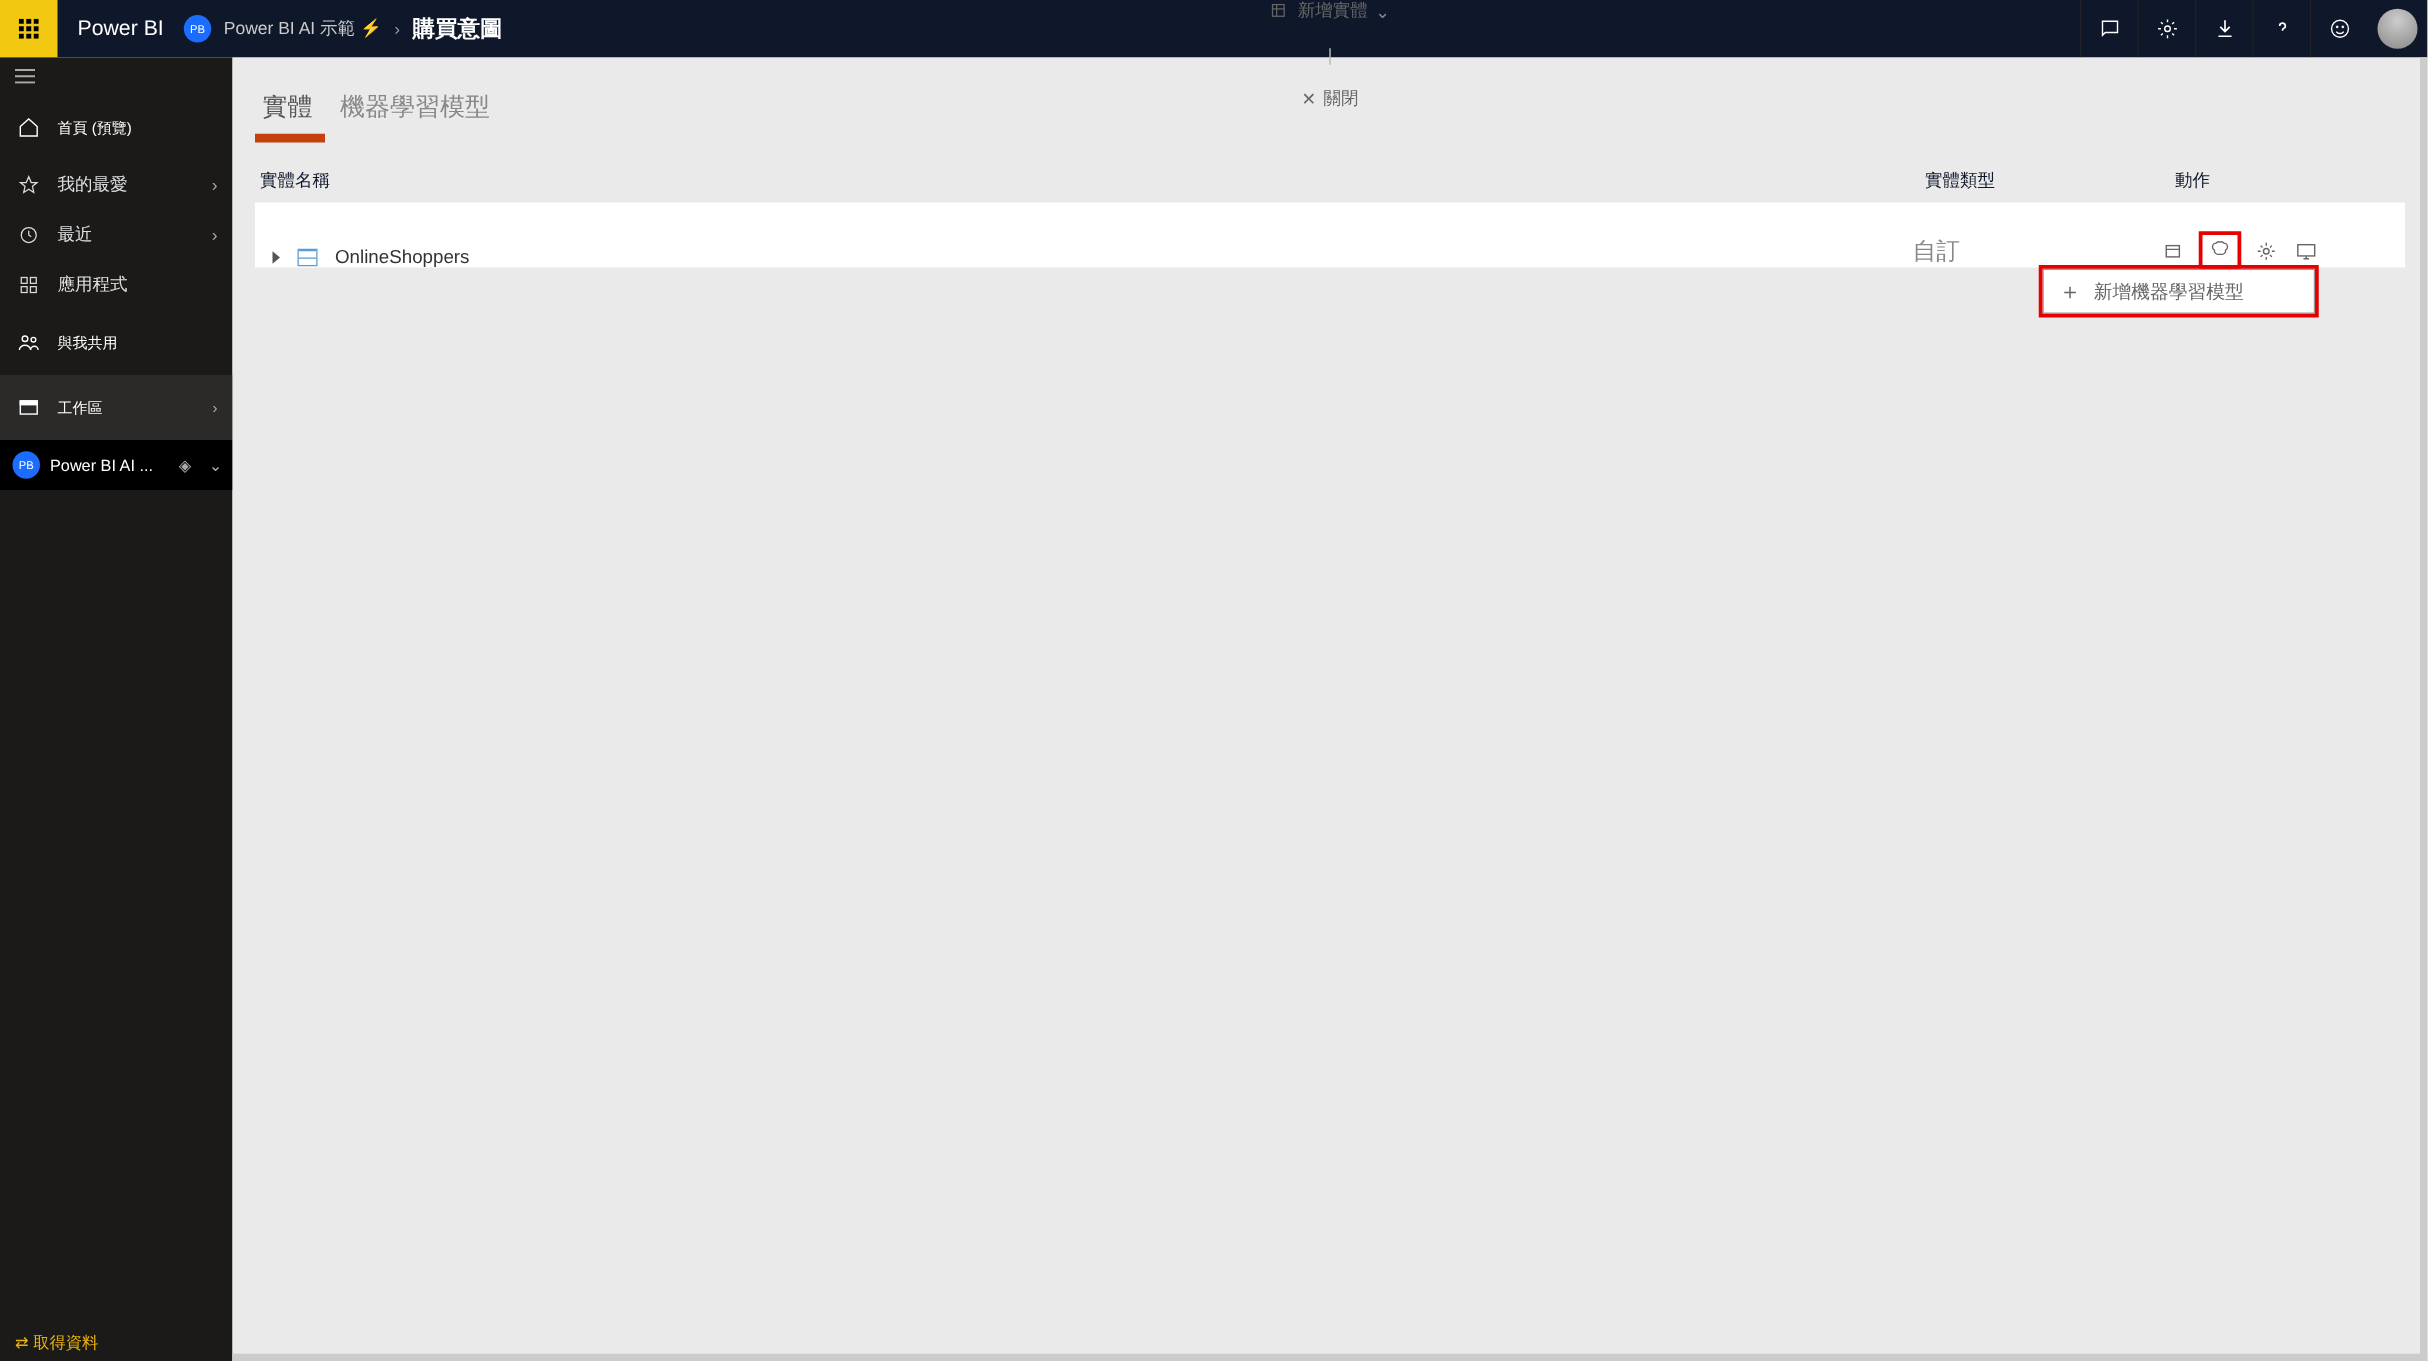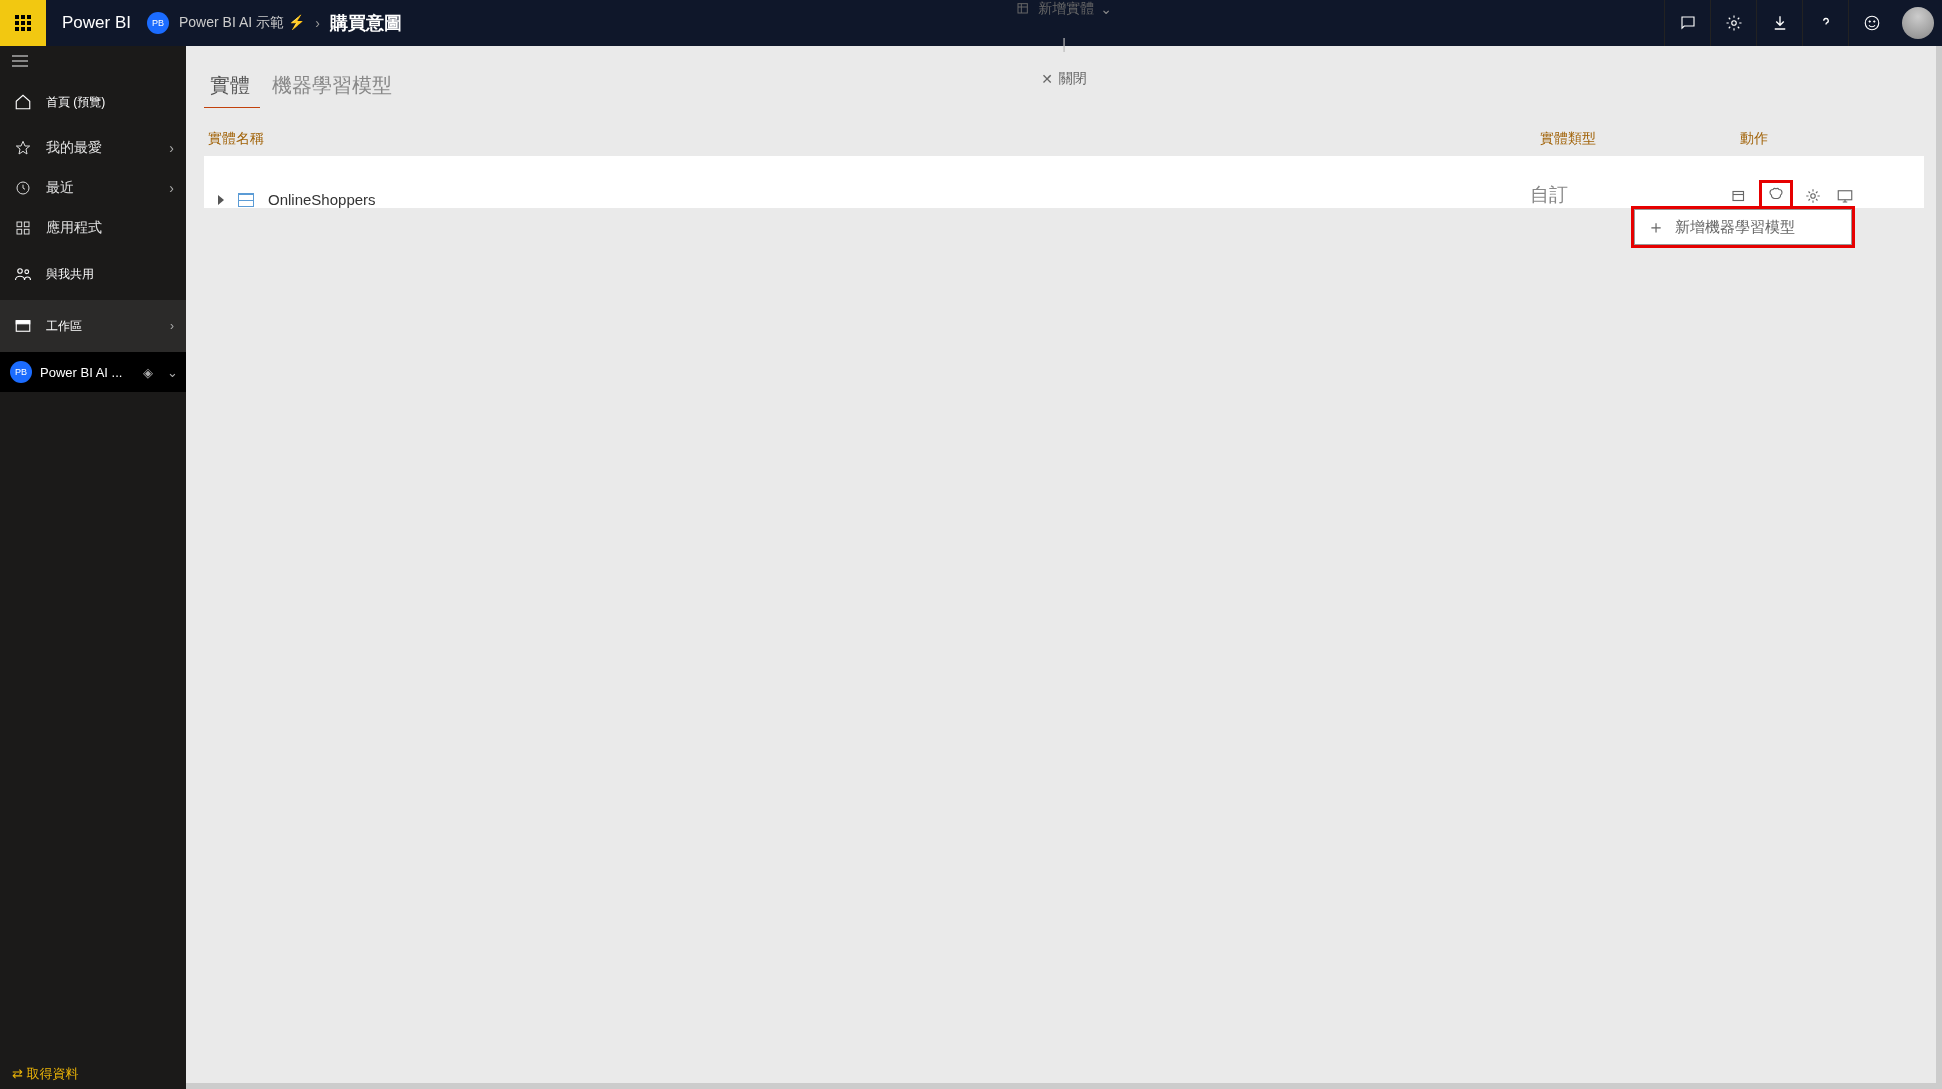--- a/index.html
+++ b/index.html
@@ -36,22 +36,22 @@
 .ws-diamond { color:#aaa; margin-left:auto; }
 .sidebar-footer { position:absolute; bottom:6px; left:12px; color:#eab308; font-size:13px; }
 
 
 .main { flex:1; background:#eaeaea; position:relative; padding: 12px 18px 0 18px; display:flex; flex-direction:column; }
 .action-bar { display:flex; align-items:center; justify-content:flex-end; gap:18px; color:#666; font-size:14px; height:30px;flex-direction:column; }
 .action-bar .act { display:flex; align-items:center; gap:6px; cursor:pointer; }
 .action-bar .sep { color:#bbb; }
 .tabs { display:flex; gap:6px; margin-top:-22px; }
 .tab { padding: 6px 10px 8px 6px; font-size: 20px; color:#888; cursor:pointer; }
-.tab.active { color:#555; border-bottom: 1px solid #c2410c; }
-.headers { display:flex; margin-top:22px; padding:0 4px; color:#a16207; font-size:14px; }
+.tab.active { color:#555; border-bottom: 7px solid #c2410c; }
+.headers { display:flex; margin-top:22px; padding:0 4px; color:#0f172a; font-size:14px; }
 .col-name { flex:1; }
 .col-type { width:200px; }
 .col-act { width:180px; }
 .entity-row { margin-top:8px; height:52px; background:#fff; display:flex; align-items:flex-end; padding:0 14px; font-size:15px; color:#333; }
 .entity-name-cell { display:flex; align-items:center; gap:14px; flex:1; }
 .entity-type-cell { width:200px; color:#888; font-size:19px; }
 .entity-actions-cell { width:180px; display:flex; align-items:center; gap:14px; color:#666; position:relative; }
 .red-box { outline:3px solid #e60000; padding:2px 4px; }
 .table-icon { width:16px; height:14px; border:1.5px solid #5b9bd5; background:#fff; display:flex; flex-direction:column; }
 .table-icon span { flex:1; border-top:1px solid #5b9bd5; }

